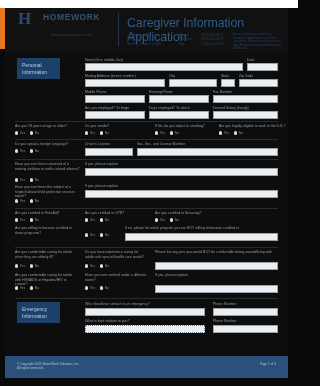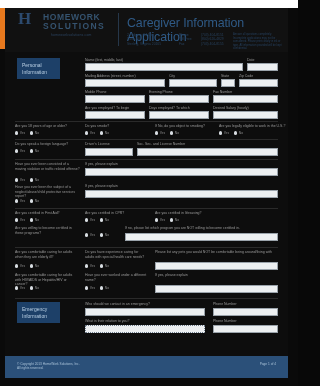--- a/index.html
+++ b/index.html
@@ -72,21 +72,20 @@
 
   <div class="sheet">
 
     <div class="header">
       <div class="logo">
         <div class="logo-mark">
           <span>H</span>
         </div>
       </div>
       <div class="logo-word">HOMEWORK</div>
-      <div class="logo-word2">SOLUTIONS</div>
       <div class="logo-url">homeworksolutions.com</div>
 
       <div class="vrule"></div>
 
       <div class="title">Caregiver Information Application</div>
       <div class="addr" style="white-space:pre">2 Pidgeon Hill Dr.
 Suite 300
 Sterling, Virginia 20165</div>
       <div class="ph" style="white-space:pre">Phone
 Toll Free

